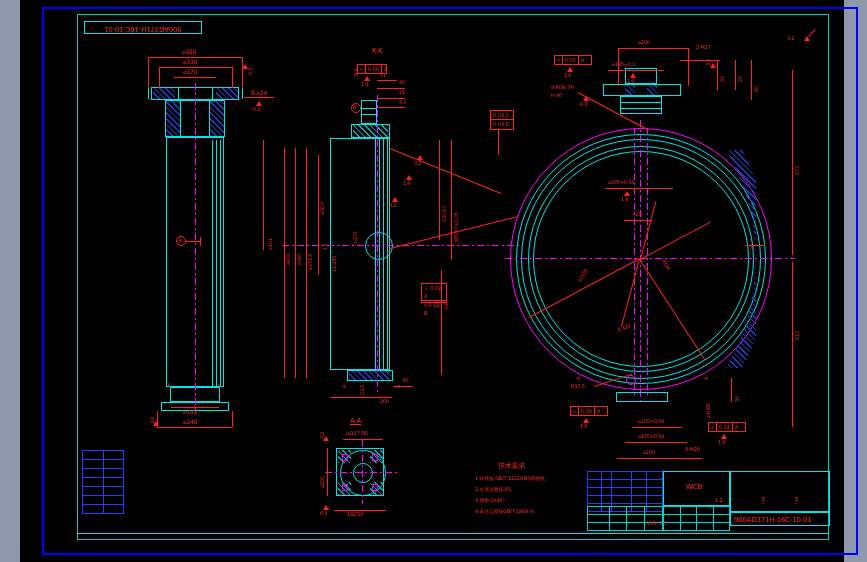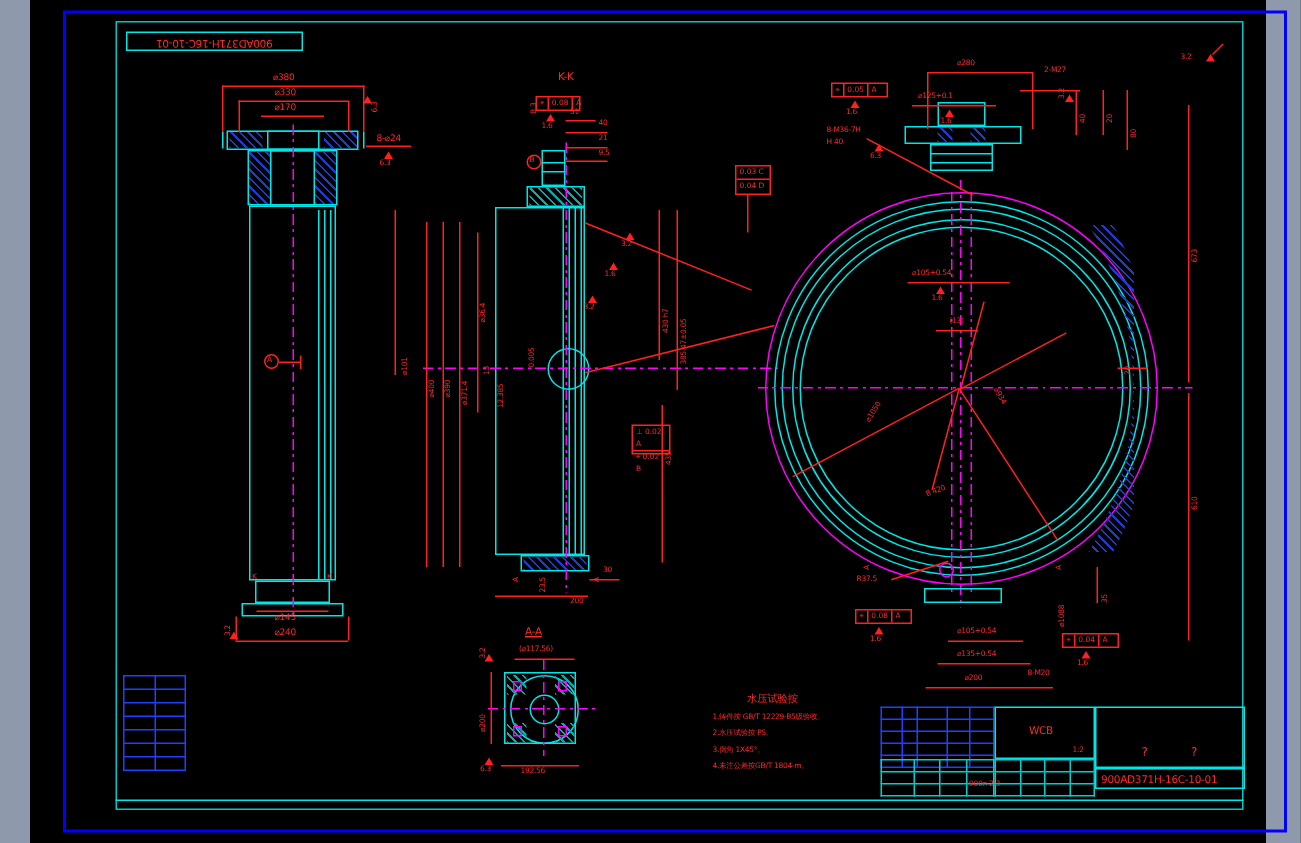--- a/index.html
+++ b/index.html
@@ -365,21 +365,21 @@
     <div class="t t5 rot90" style="left:686px;top:418px;">⌀1088</div>
     <div class="dimvert" style="left:711px;top:378px;height:24px;"></div>
 
     <div class="t t5 rot90" style="left:556px;top:380px;">A</div>
     <div class="t t5 rot90" style="left:684px;top:380px;">A</div>
 
     <div class="t t5" style="left:767px;top:36px;">3.2</div>
     <div class="tri" style="left:784px;top:36px;"></div>
     <div class="ln hl rd" style="left:788px;top:36px;width:10px;transform-origin:0 0;transform:rotate(-45deg);"></div>
 
-    <div class="t t7" style="left:478px;top:463px;color:#ff2828;">水压试验按</div>
+    <div class="t t7" style="left:478px;top:463px;color:#ff2828;">技术要求</div>
     <div class="t t5" style="left:455px;top:476px;">1.铸件按 GB/T 12229-B5级验收。</div>
     <div class="t t5" style="left:455px;top:487px;">2.水压试验按 PS。</div>
     <div class="t t5" style="left:455px;top:498px;">3.倒角 1X45°。</div>
     <div class="t t5" style="left:455px;top:509px;">4.未注公差按GB/T 1804-m。</div>
 
     <table class="grid" style="left:62px;top:450px;width:42px;">
       <tbody>
           <tr>
             <td style="height:8px;width:21px;"></td>
             <td style="height:8px;width:21px;"></td>

